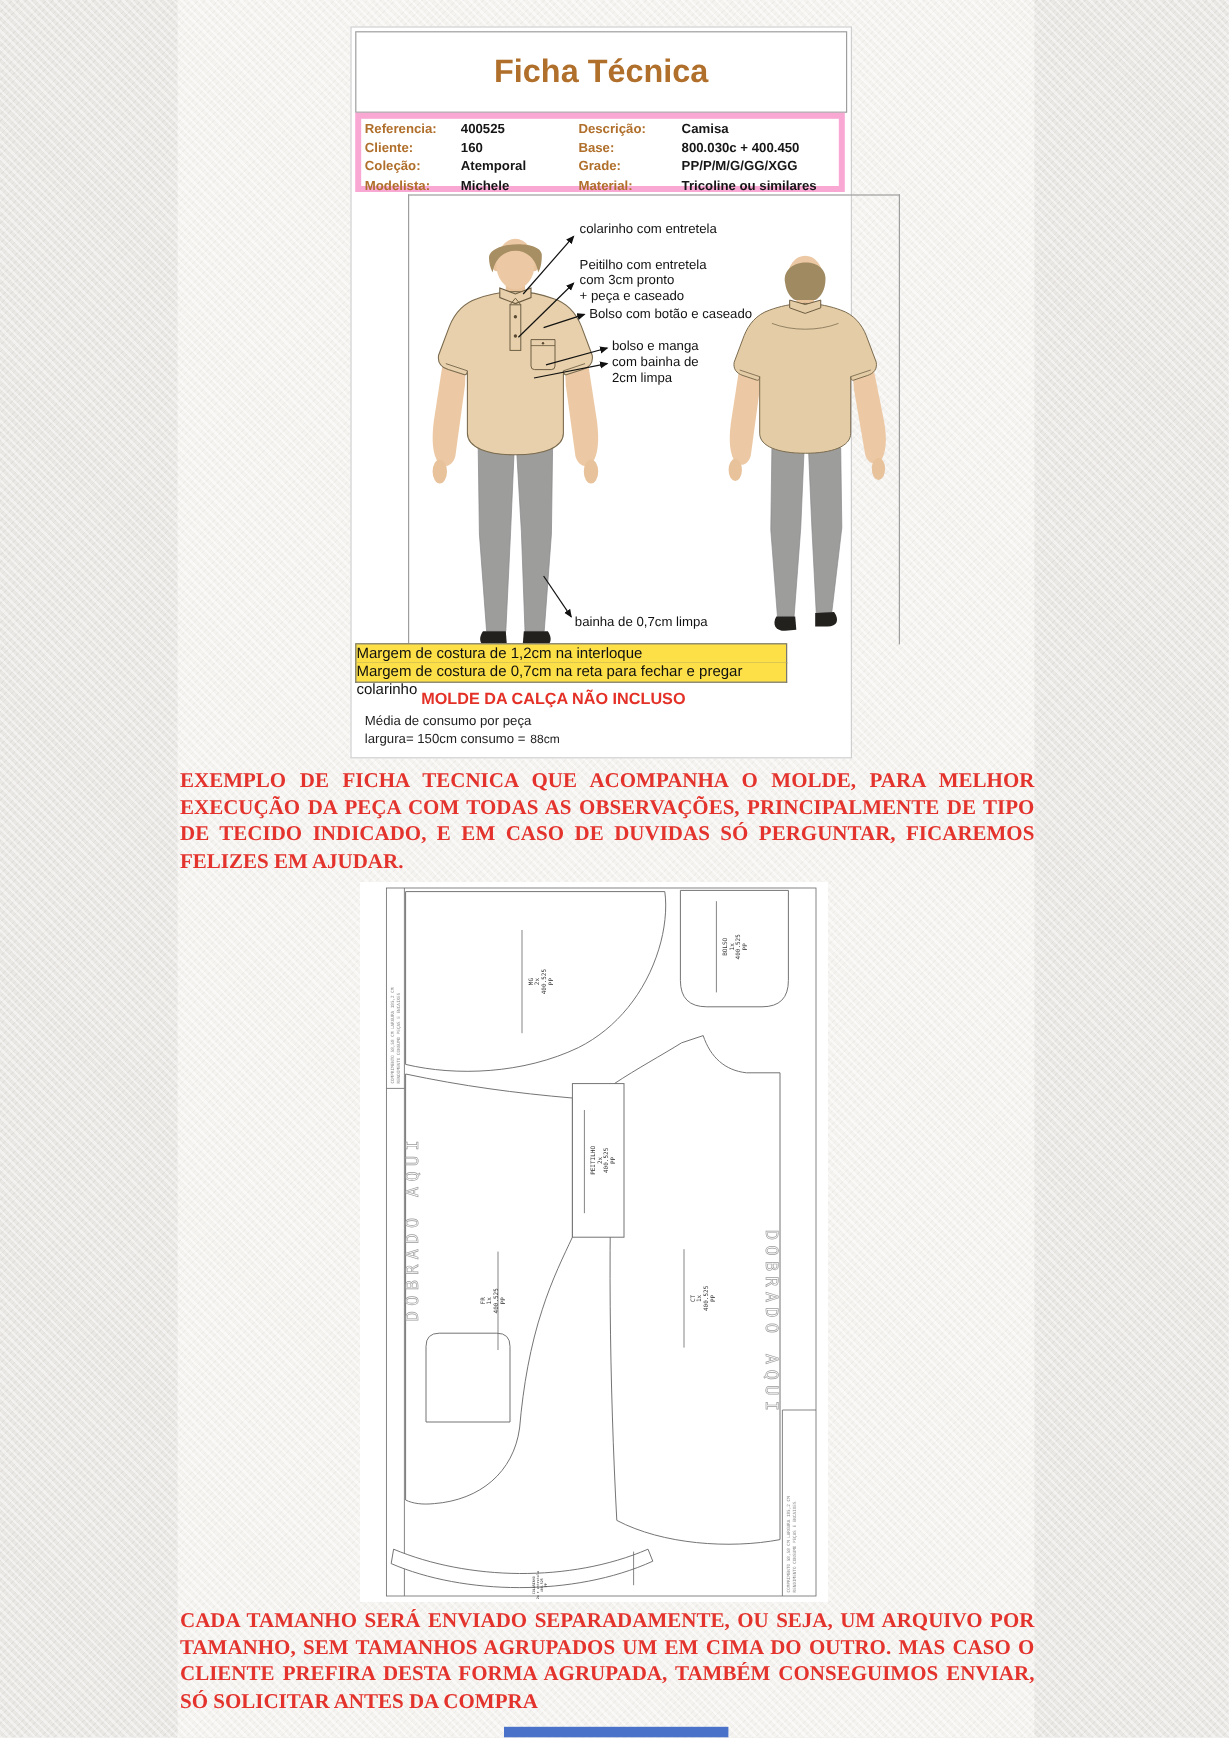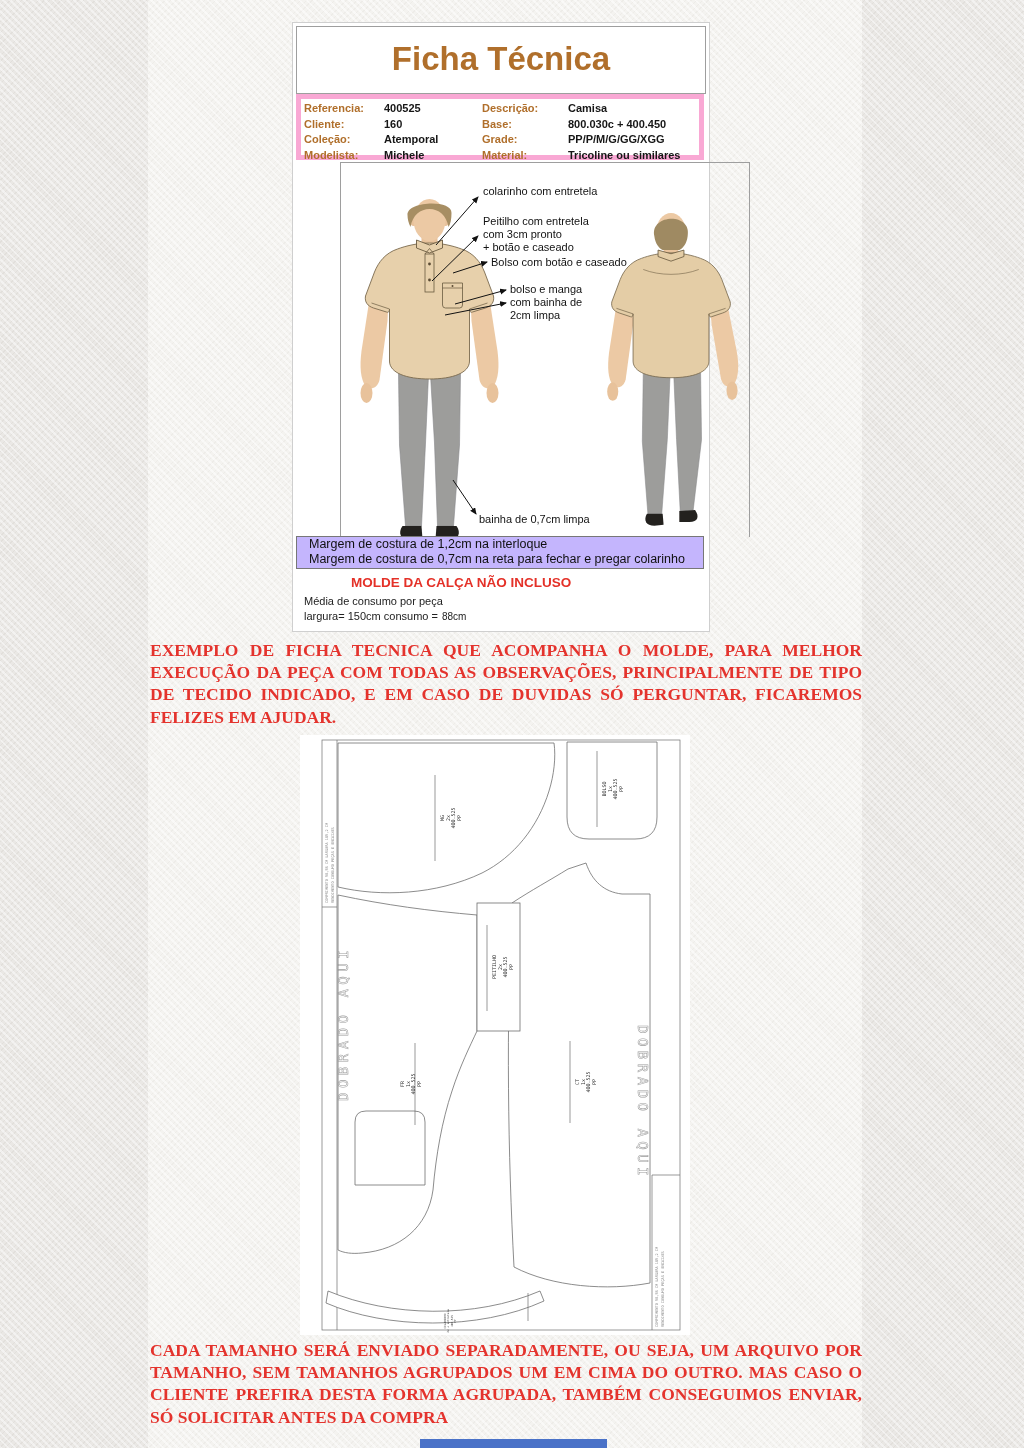--- a/index.html
+++ b/index.html
@@ -15,30 +15,30 @@
     position:absolute;left:148px;top:0;width:714px;height:1448px;
     background-color:#f4f3f0;
     background-image:
       repeating-linear-gradient(45deg, rgba(255,255,255,.5) 0 2px, rgba(0,0,0,0) 2px 5px),
       repeating-linear-gradient(-45deg, rgba(210,206,200,.18) 0 1px, rgba(0,0,0,0) 1px 4px);
   }
   .abs{position:absolute;}
   
   #panel1{left:292px;top:22px;width:418px;height:610px;background:#fff;border:1px solid #cfcfcf;box-sizing:border-box;}
   #title-box{left:3px;top:3px;width:408px;height:66px;border:1px solid #9e9e9e;}
-  #title-box .t{width:100%;text-align:center;line-height:64px;font-size:33px;font-weight:bold;color:#b06f2b;}
+  #title-box .t{width:100%;text-align:center;line-height:64px;font-size:27px;font-weight:bold;color:#b06f2b;}
   #info-box{left:3px;top:71px;width:408px;height:66px;border:5px solid #f9a8d4;
     display:grid;grid-template-columns:80px 98px 86px auto;grid-auto-rows:15.7px;
     font-size:11px;font-weight:bold;align-items:center;padding:1px 0 0 3px;box-sizing:border-box;}
   .flabel{color:#b06f2b;}
   .fvalue{color:#161616;}
   #figure-box{left:3px;top:139px;width:408px;height:374px;border:1px solid #9e9e9e;border-bottom:none;margin-left:44px;}
   .ann{position:absolute;font-size:11px;color:#121212;line-height:13px;white-space:nowrap;}
-  .margem{left:3px;width:408px;height:17px;border:1px solid #777;box-sizing:border-box;
-    font-size:12.5px;color:#101010;padding-left:12px;line-height:15px;background:#c4b5fd;}
+  .margem{left:3px;width:360px;height:17px;border:1px solid #777;box-sizing:border-box;
+    font-size:12.5px;color:#101010;padding-left:0;line-height:15px;background:#fde047;}
   #warning{left:15px;top:552px;font-size:13.5px;font-weight:bold;color:#e43128;margin-left:43px;}
   #consumo-title{left:11px;top:572px;font-size:11px;color:#222;}
   #consumo-line{left:11px;top:587px;font-size:11px;color:#222;}
   #consumo-line .val{font-size:10px;padding-left:4px;margin-top:16px;}
   
   .caption{left:150px;width:712px;color:#e4332d;font-family:"Liberation Serif", serif;
     font-weight:bold;font-size:17.5px;line-height:1.27;text-align:justify;}
   #caption-top{top:639px;}
   #caption-bottom{top:1339px;}
   #caption-bottom p{margin:0;}
@@ -143,21 +143,21 @@
           <line x1="114" y1="141" x2="165" y2="127" marker-end="url(#ah)"></line>
           <line x1="104" y1="152" x2="165" y2="140" marker-end="url(#ah)"></line>
           <line x1="112" y1="317" x2="135" y2="351" marker-end="url(#ah)"></line>
         </g>
       </svg>
 
       <div class="ann" style="left:142px;top:22px">colarinho com entretela</div>
       <div class="ann" style="left:142px;top:52px">
         <div>Peitilho com entretela</div>
         <div>com 3cm pronto</div>
-        <div>+ botão e  caseado</div>
+        <div>+ peça e  caseado</div>
       </div>
       <div class="ann" style="left:150px;top:93px">Bolso com botão e caseado</div>
       <div class="ann" style="left:169px;top:120px">
         <div>bolso e manga</div>
         <div>com bainha de</div>
         <div>2cm limpa</div>
       </div>
       <div class="ann" style="left:138px;top:350px">bainha de 0,7cm limpa</div>
     </div>
 

